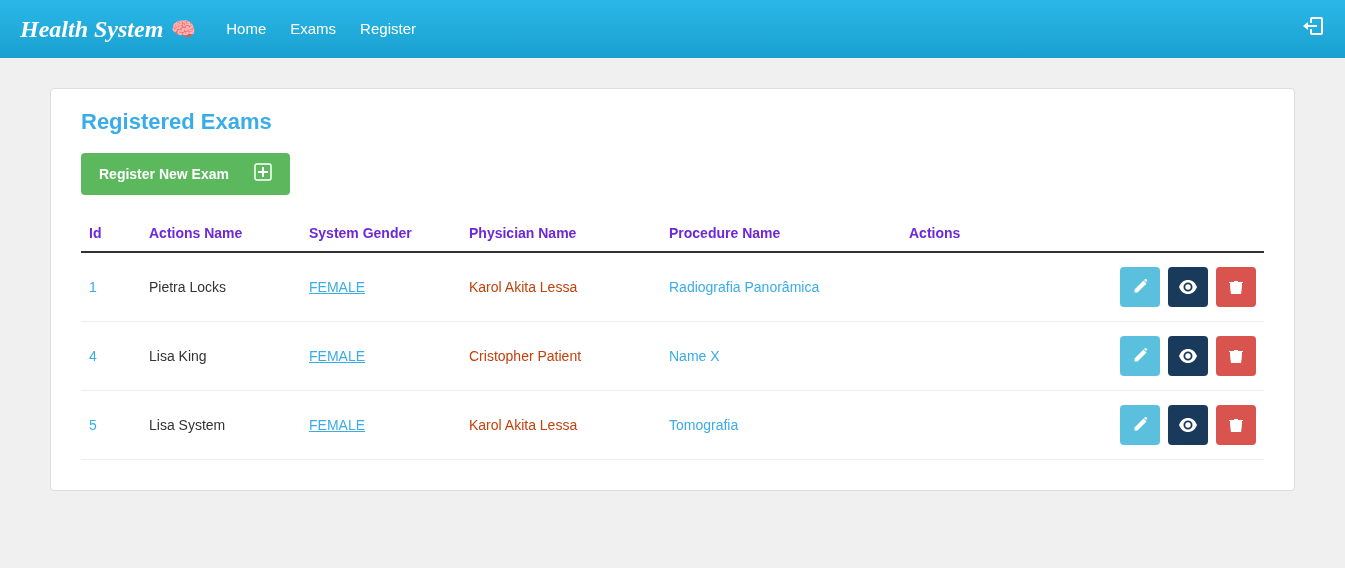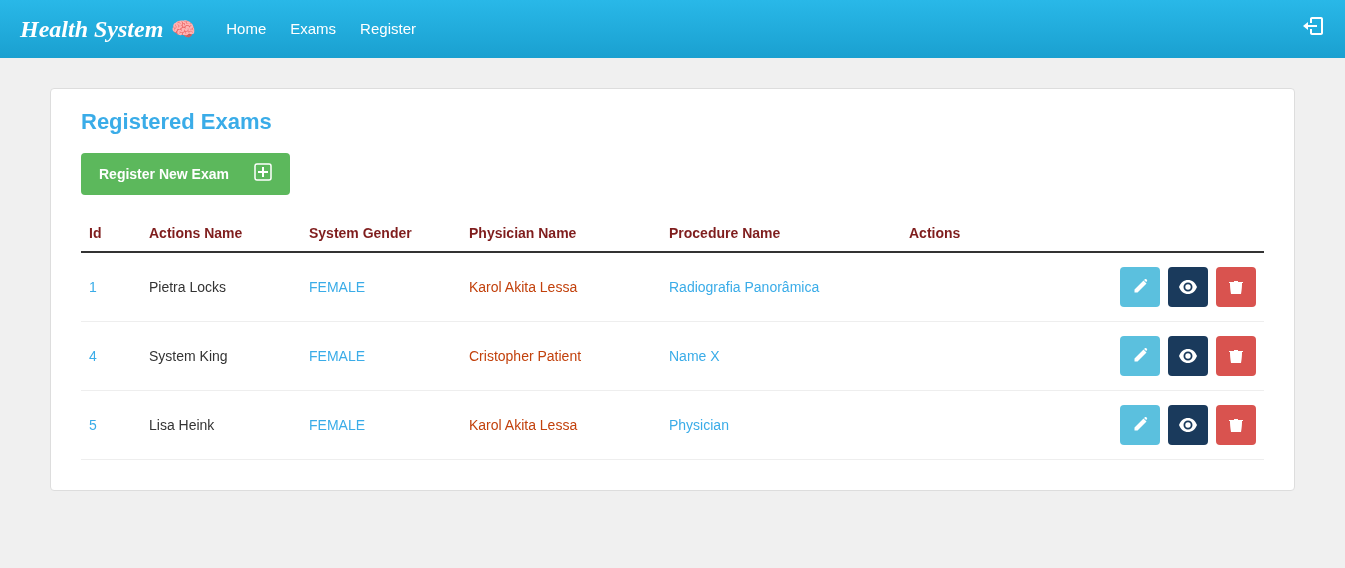--- a/index.html
+++ b/index.html
@@ -92,33 +92,33 @@
       border-collapse: collapse;
     }
     thead tr {
       border-bottom: 2px solid #333;
     }
     thead th {
       text-align: left;
       padding: 10px 8px;
       font-size: 14px;
       font-weight: 700;
-      color: #7f1d1d;
+      color: #6d28d9;
     }
     tbody tr {
       border-bottom: 1px solid #eee;
     }
     tbody td {
       padding: 14px 8px;
       font-size: 14px;
       vertical-align: middle;
     }
     .td-id { color: #3aace8; width: 60px; }
     .td-patient-name { color: #333; width: 160px; }
-    .td-gender { color: #3aace8; width: 160px; }
+    .td-gender { color: #3aace8; width: 160px; text-decoration: underline; }
     .td-physician { color: #c2410c; width: 200px; }
     .td-procedure { color: #3aace8; width: 240px; margin-left: 8px; }
     .td-actions { text-align: right; }
 
     .action-buttons {
       display: flex;
       gap: 8px;
       justify-content: flex-end;
     }
     .btn-action {
@@ -207,21 +207,21 @@
               <path d="M1 4h12l-1 11H2L1 4zm4 0V2h4v2M5 6v7M7 6v7M9 6v7"></path>
               <path d="M1 4h12l-1 11H2L1 4z" stroke="white" stroke-width="0" fill="white"></path>
               <path fill-rule="evenodd" d="M5 2h4v2H5V2zM0 3h14v1H0V3zM2 4h10l-1 10H3L2 4zm3 2v7h1V6H5zm2 0v7h1V6H7zm2 0v7h1V6H9z"></path>
             </svg>
           </button>
         </div>
       </td>
     </tr>
           <tr>
       <td class="td-id">4</td>
-      <td class="td-patient-name">System King</td>
+      <td class="td-patient-name">Lisa King</td>
       <td class="td-gender">FEMALE</td>
       <td class="td-physician">Cristopher Patient</td>
       <td class="td-procedure">Name X</td>
       <td class="td-actions">
         <div class="action-buttons">
           <button class="btn-action btn-edit" title="Edit">
             <svg width="16" height="16" viewBox="0 0 16 16" fill="white">
               <path d="M11.5 1.5l3 3-9 9H2.5v-3l9-9zm1.06-1.06a1.5 1.5 0 0 1 2.12 2.12l-.53.53-2.12-2.12.53-.53z"></path>
             </svg>
           </button>
@@ -235,24 +235,24 @@
               <path d="M1 4h12l-1 11H2L1 4zm4 0V2h4v2M5 6v7M7 6v7M9 6v7"></path>
               <path d="M1 4h12l-1 11H2L1 4z" stroke="white" stroke-width="0" fill="white"></path>
               <path fill-rule="evenodd" d="M5 2h4v2H5V2zM0 3h14v1H0V3zM2 4h10l-1 10H3L2 4zm3 2v7h1V6H5zm2 0v7h1V6H7zm2 0v7h1V6H9z"></path>
             </svg>
           </button>
         </div>
       </td>
     </tr>
           <tr>
       <td class="td-id">5</td>
-      <td class="td-patient-name">Lisa Heink</td>
+      <td class="td-patient-name">Lisa System</td>
       <td class="td-gender">FEMALE</td>
       <td class="td-physician">Karol Akita Lessa</td>
-      <td class="td-procedure">Physician</td>
+      <td class="td-procedure">Tomografia</td>
       <td class="td-actions">
         <div class="action-buttons">
           <button class="btn-action btn-edit" title="Edit">
             <svg width="16" height="16" viewBox="0 0 16 16" fill="white">
               <path d="M11.5 1.5l3 3-9 9H2.5v-3l9-9zm1.06-1.06a1.5 1.5 0 0 1 2.12 2.12l-.53.53-2.12-2.12.53-.53z"></path>
             </svg>
           </button>
           <button class="btn-action btn-view" title="View">
             <svg width="18" height="14" viewBox="0 0 18 14" fill="white">
               <path d="M9 0C5 0 1.73 2.61 0 7c1.73 4.39 5 7 9 7s7.27-2.61 9-7C16.27 2.61 13 0 9 0zm0 11.5A4.5 4.5 0 1 1 9 2.5a4.5 4.5 0 0 1 0 9zm0-7.2A2.7 2.7 0 1 0 9 9.7 2.7 2.7 0 0 0 9 4.3z"></path>

